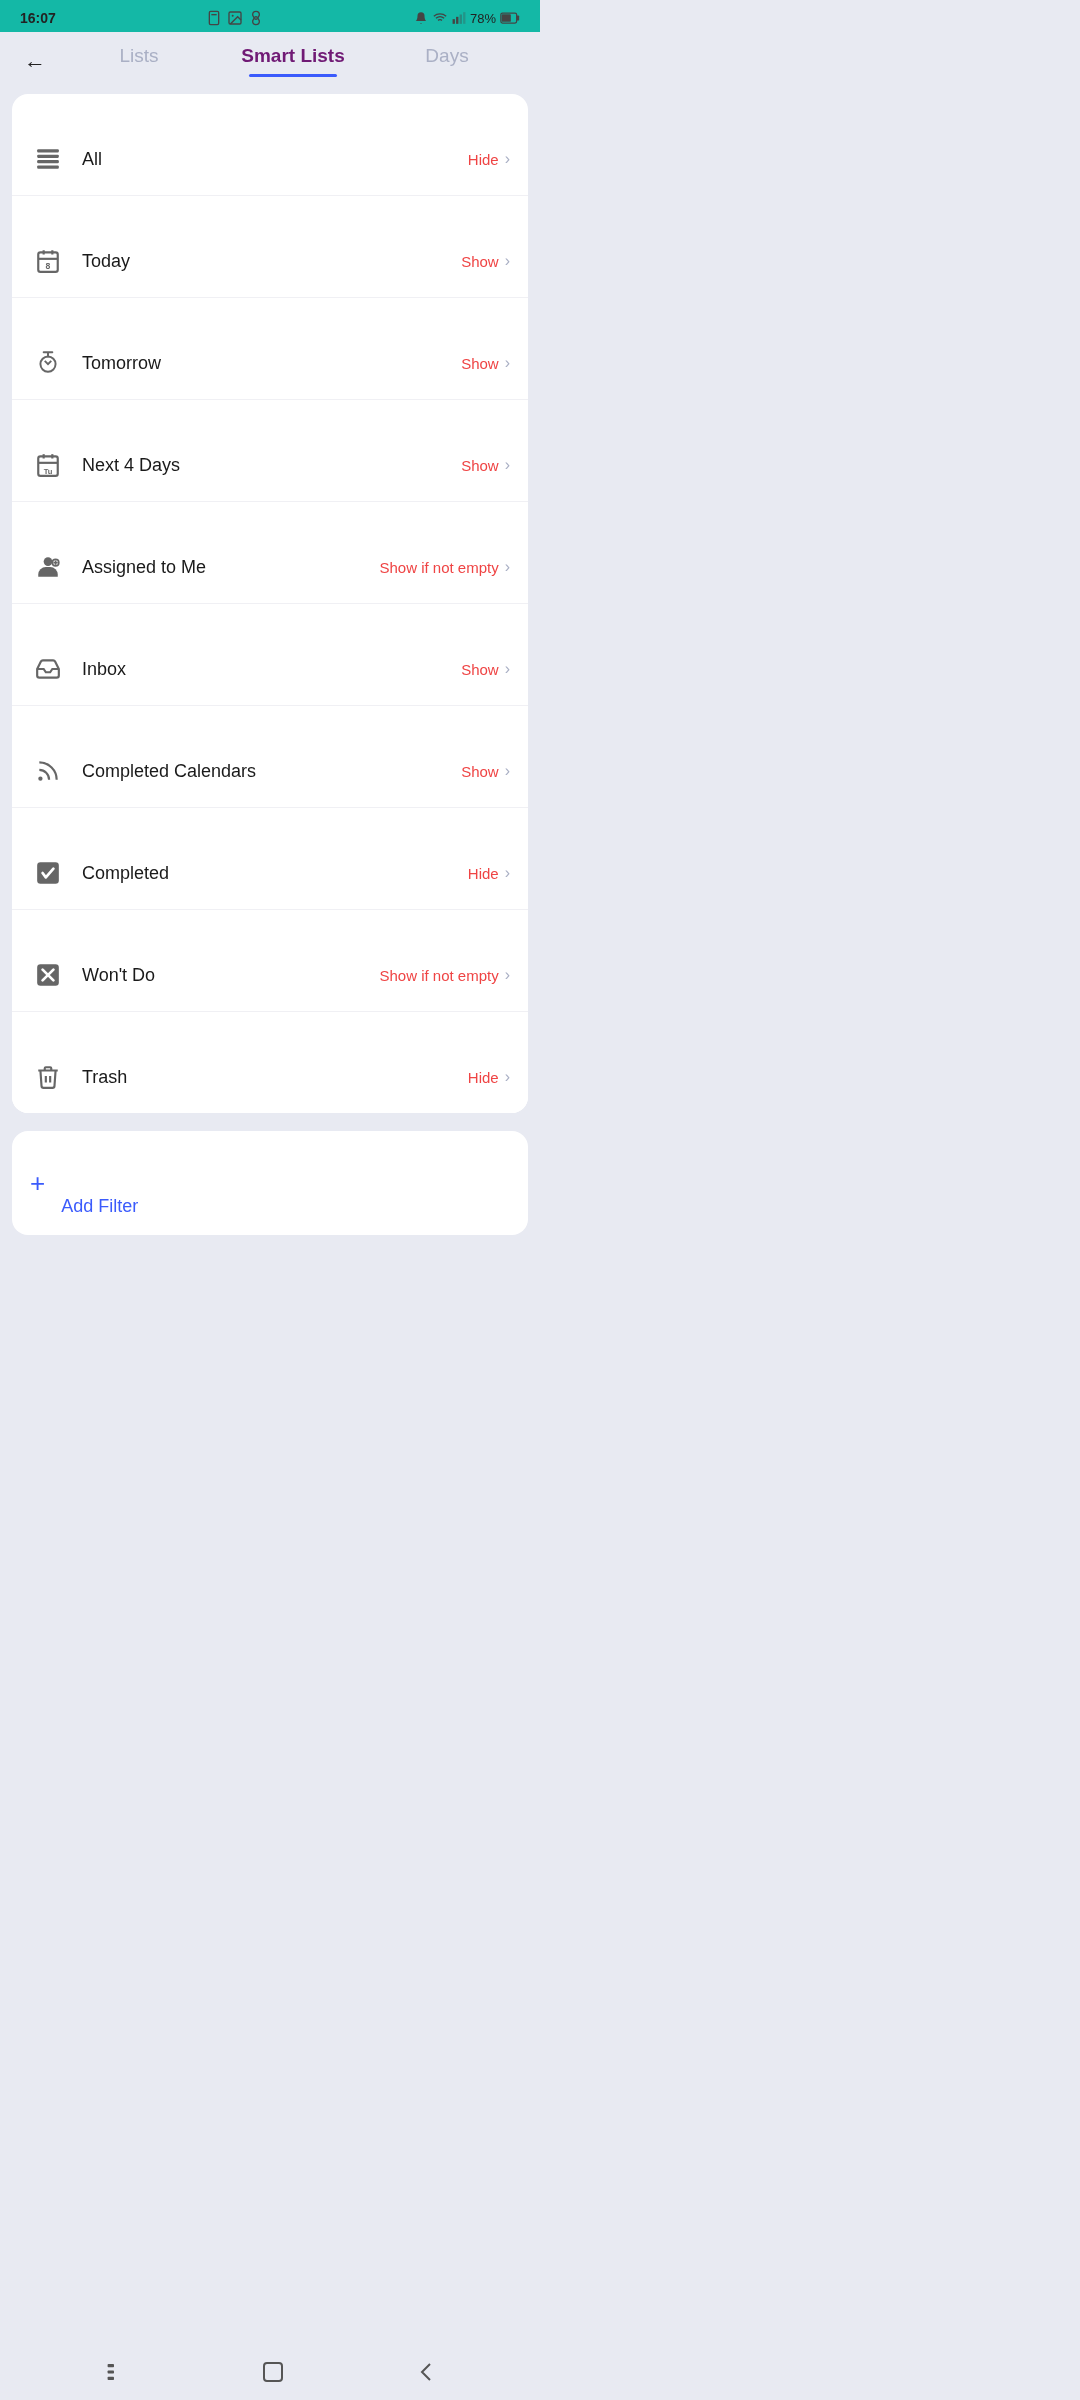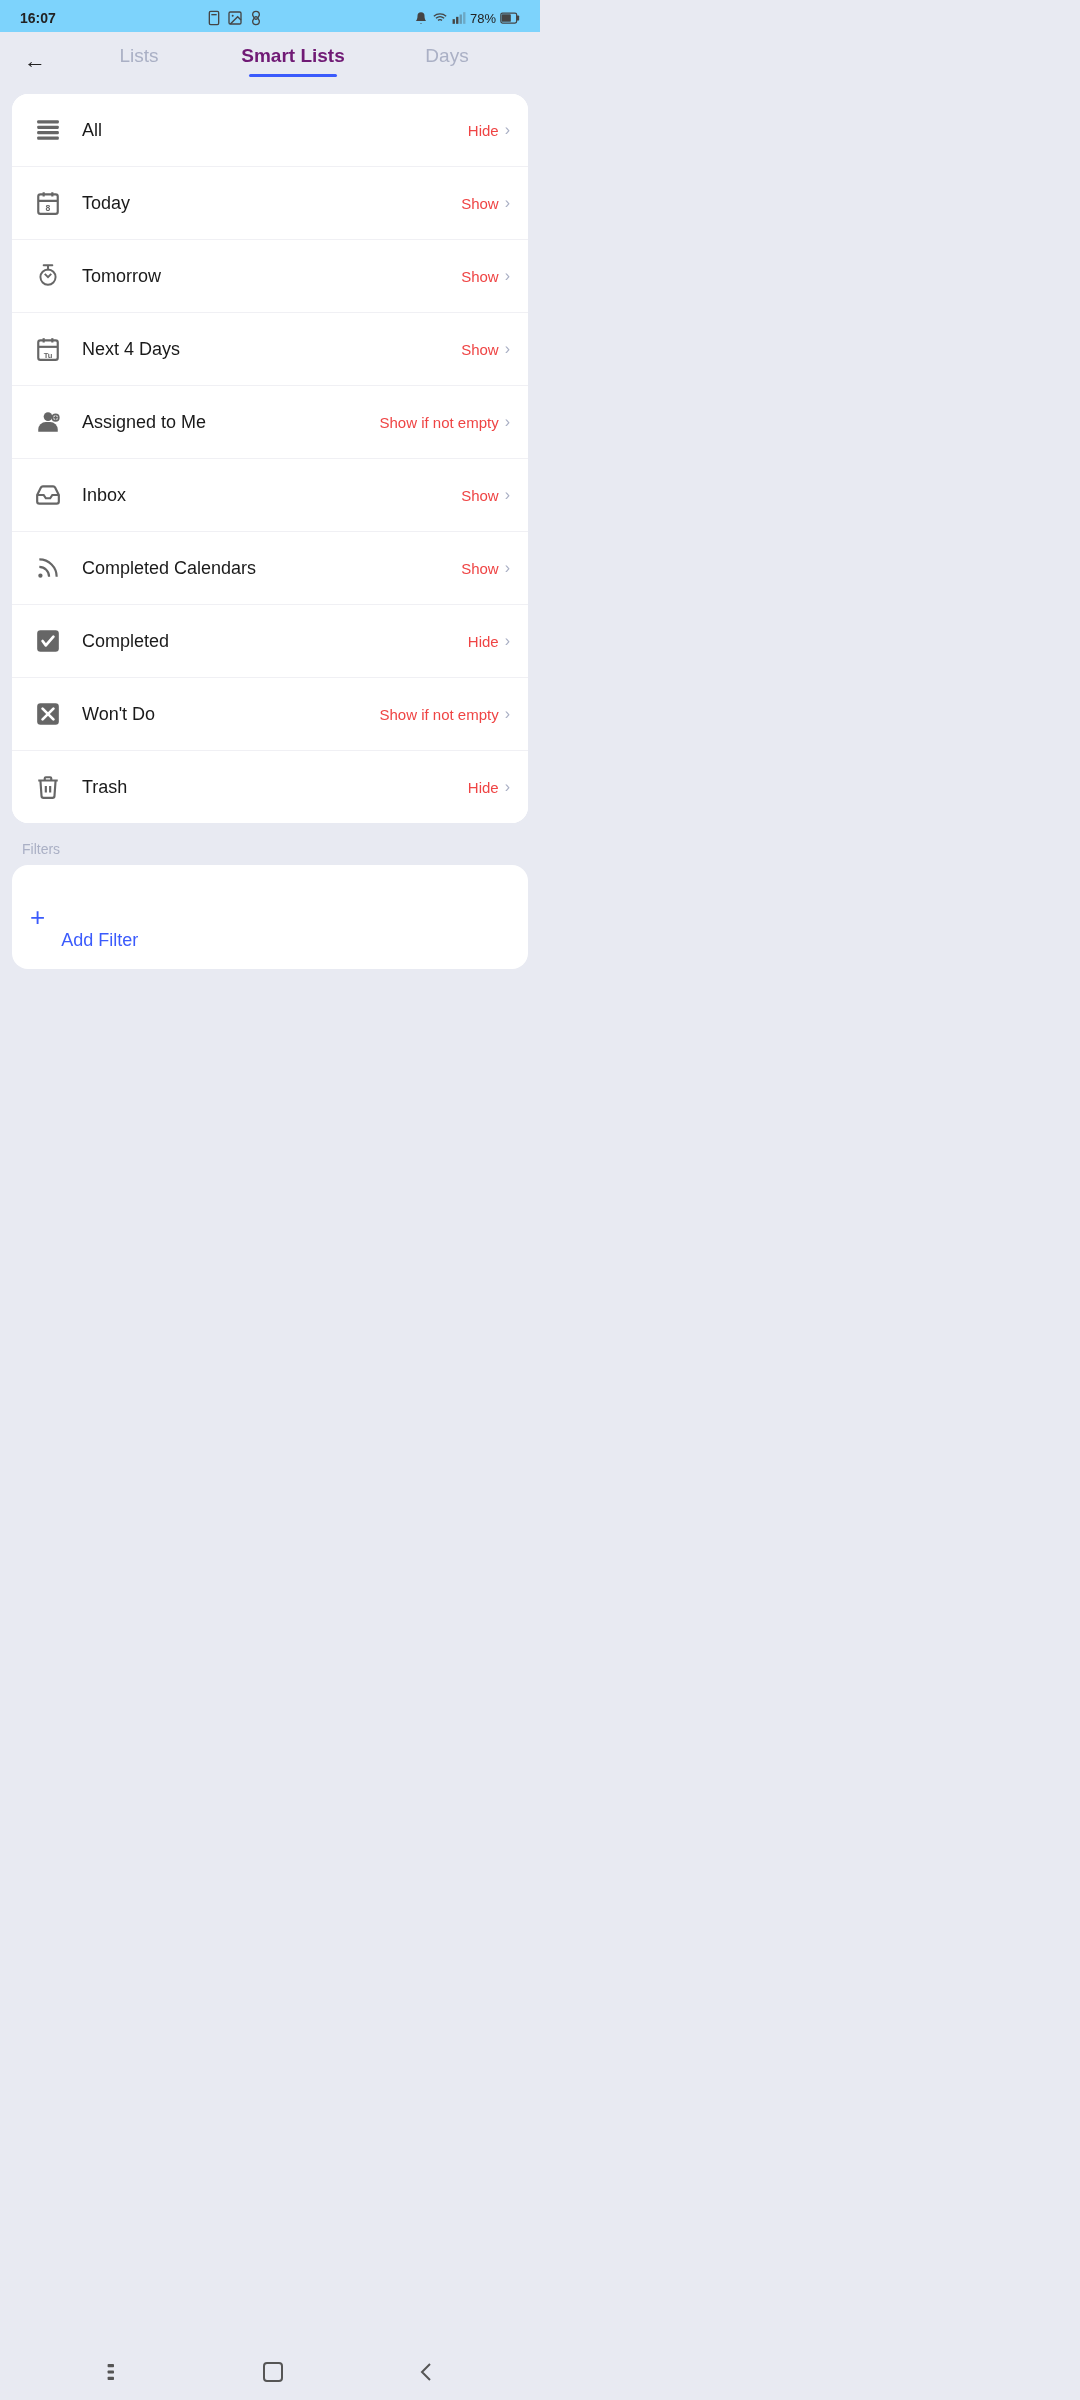--- a/index.html
+++ b/index.html
@@ -11,21 +11,21 @@
       background: #e8eaf2;
       font-family: -apple-system, 'Helvetica Neue', Arial, sans-serif;
       font-size: 16px;
     }
 
     
     .status-bar {
       display: flex;
       justify-content: space-between;
       padding: 10px 20px 6px 20px;
-      background: #7dd3fc;
+      background: #14b8a6;
     }
     .status-time {
       font-size: 14px;
       font-weight: 600;
       color: #222;
     }
     .status-icons {
       display: flex;
       align-items: center;
       gap: 5px;
@@ -97,20 +97,21 @@
       overflow: hidden;
       margin-bottom: 18px;
     }
     .list-item {
       display: flex;
       align-items: center;
       padding: 18px 18px;
       border-bottom: 1px solid #f0f0f4;
       cursor: pointer;
       background: #fff;
+      margin-top: 29px;
     }
     .list-item:last-child {
       border-bottom: none;
     }
     .item-icon {
       width: 36px;
       height: 36px;
       display: flex;
       align-items: center;
       justify-content: center;
@@ -385,21 +386,20 @@
           </svg>
       </div>
       <span class="item-label">Trash</span>
       <span class="item-status">Hide</span>
       <span class="item-chevron">›</span>
     </div>
 
   </div>
 
   <div>
-    <div class="filters-label">Filters</div>
     <div class="filters-card">
       <div class="add-filter-row">
         <span class="add-filter-plus">+</span>
         <span class="add-filter-label">Add Filter</span>
       </div>
     </div>
   </div>
 
 </div>
 

